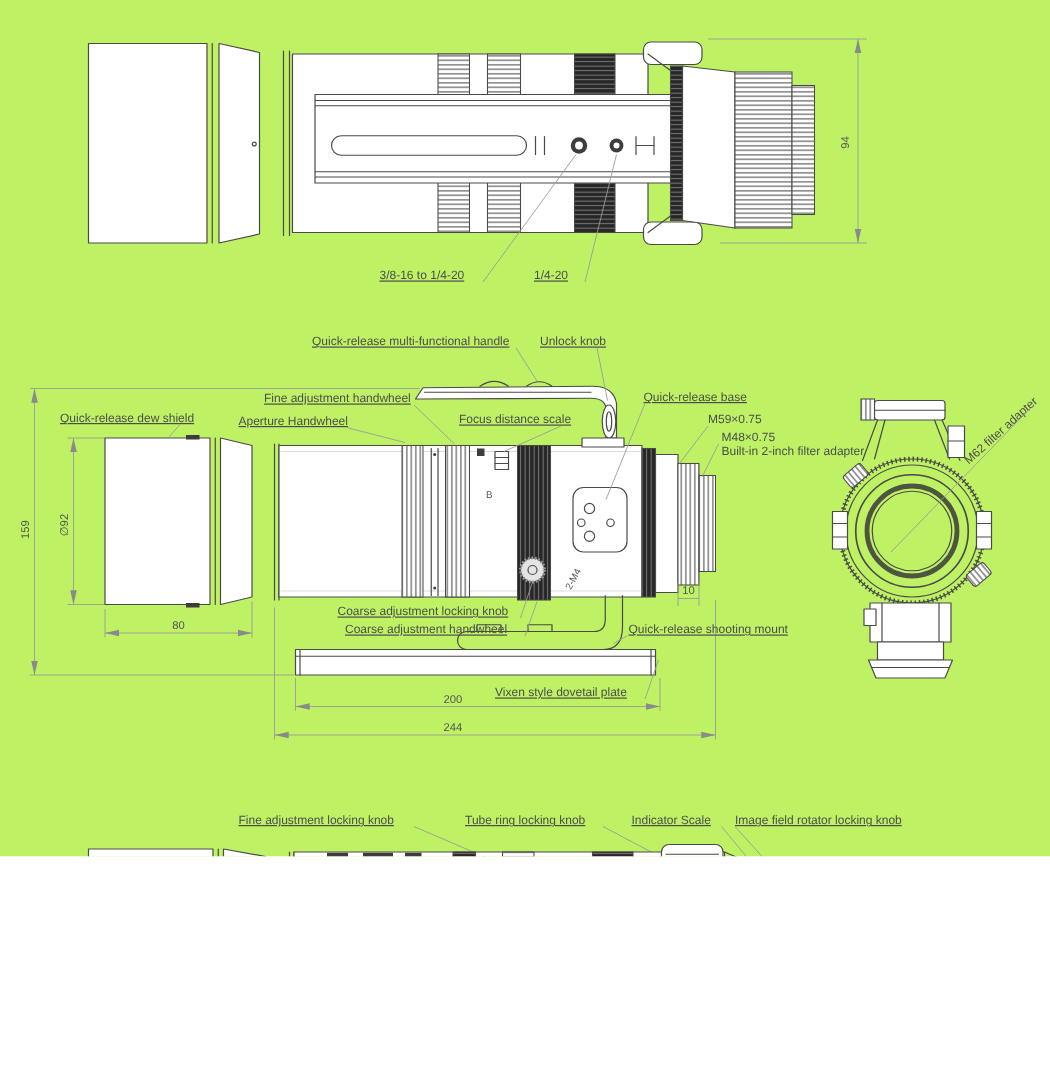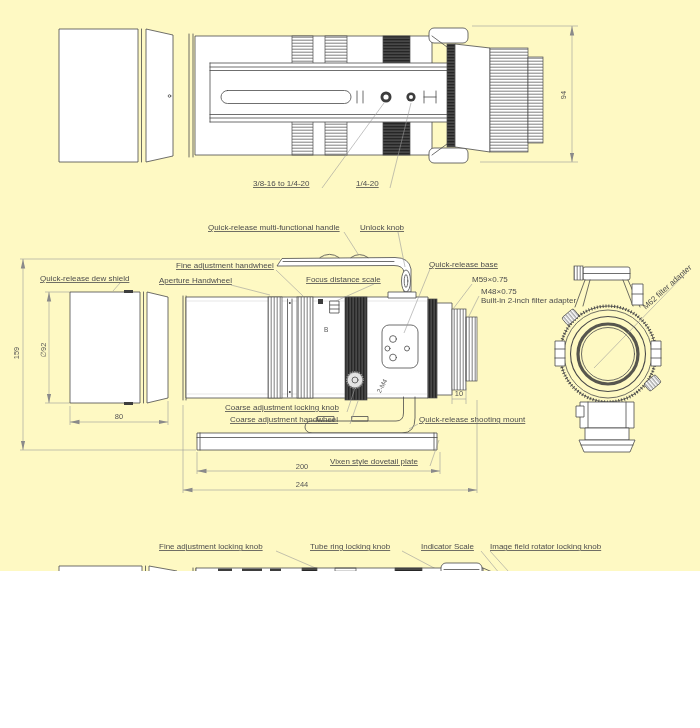--- a/index.html
+++ b/index.html
@@ -1,16 +1,16 @@
 <!DOCTYPE html>
 <html><head>
 <meta charset="utf-8">
 <style>
   html,body{margin:0;padding:0;background:#ffffff}
-  .stage{position:relative;width:700px;height:571px;background:#fef9c3;overflow:hidden}
+  .stage{position:relative;width:700px;height:571px;background:#bef264;overflow:hidden}
   svg{display:block}
   .s{fill:none;stroke:#4a4a4a;stroke-width:.8;stroke-linecap:round;stroke-linejoin:round}
   .sf{fill:#fff;stroke:#4a4a4a;stroke-width:.8;stroke-linejoin:round}
   .thin{stroke:#9b9b9b;stroke-width:.6;fill:none}
   .lt{stroke:#c9c9c9;stroke-width:.45;fill:none}
   .lbl{font:8px "Liberation Sans",sans-serif;fill:#4d4d4d}
   .u{text-decoration:underline}
   .dim{font:7.5px "Liberation Sans",sans-serif;fill:#555}
   .tiny{font:6.5px "Liberation Sans",sans-serif;fill:#555}
   .brand{font:italic 700 7px "Liberation Sans",sans-serif;fill:#8f8f8f;letter-spacing:.3px}

